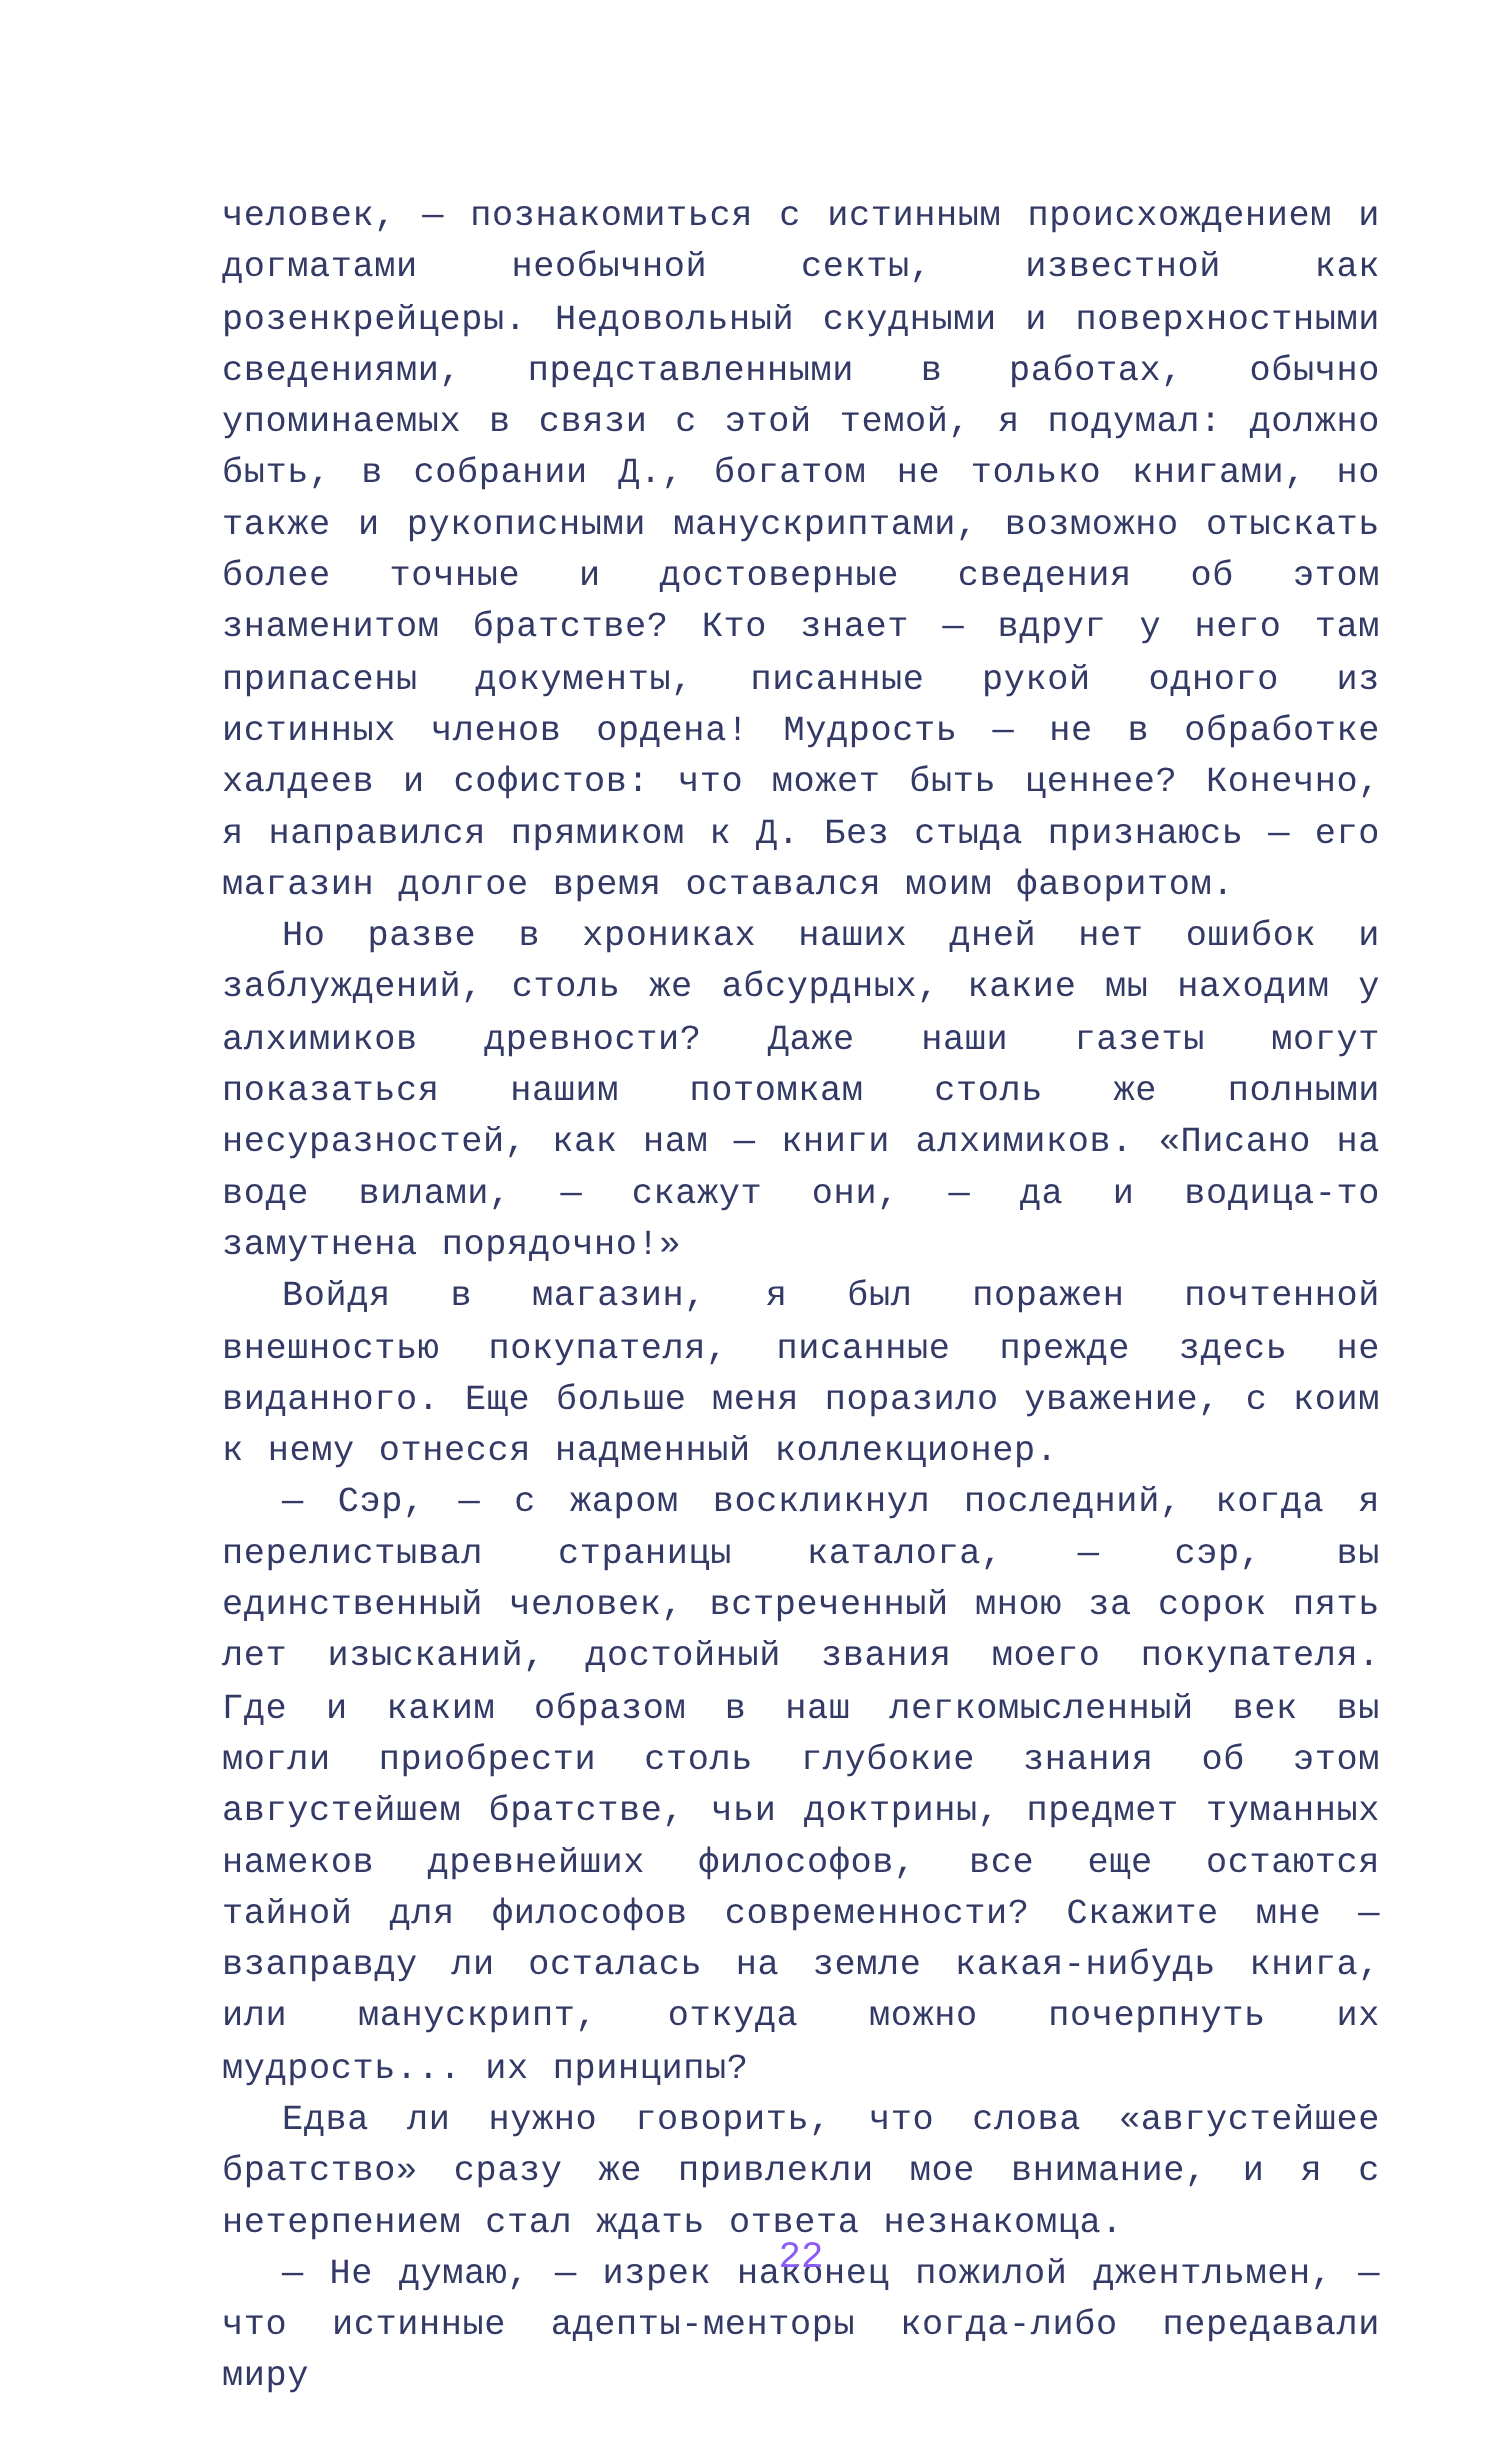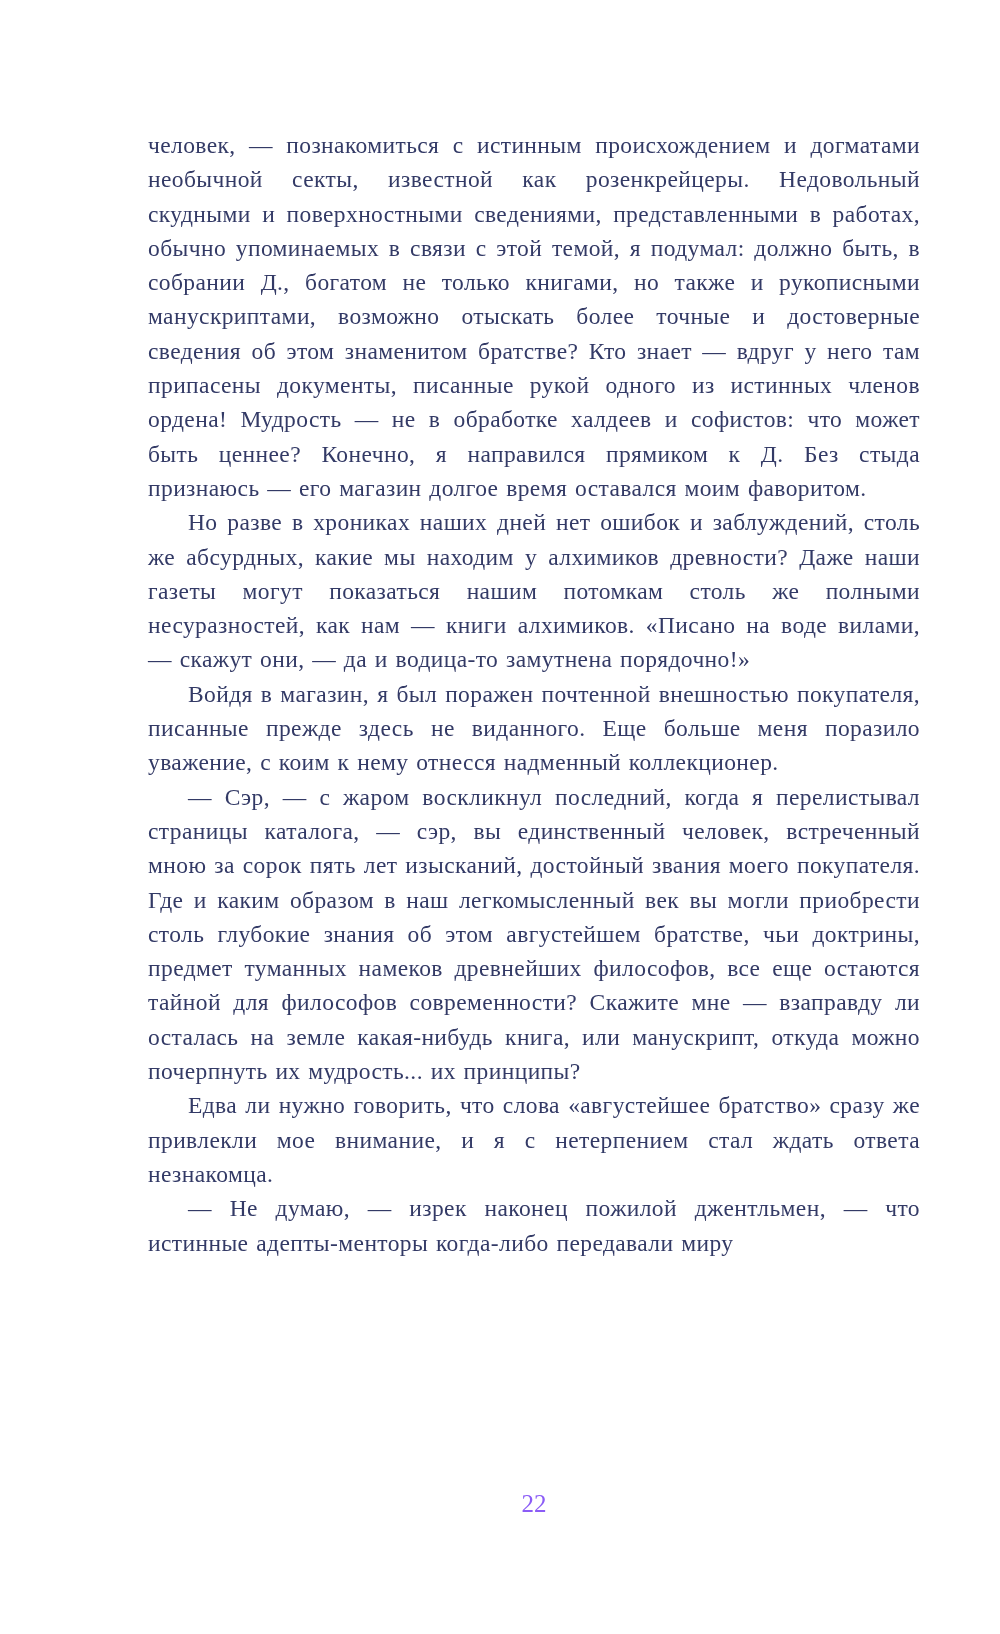--- a/index.html
+++ b/index.html
@@ -1,15 +1,15 @@
 <!DOCTYPE html>
 <html lang="ru"><head>
 <meta charset="utf-8">
 <style>
-  * { box-sizing: border-box; }
+  * { box-sizing: border-box; font-family: Liberation Mono, monospace; }
   html, body {
     margin: 0;
     padding: 0;
     background: #ffffff;
   }
   body {
     width: 1000px;
     height: 1634px;
     font-family: "Liberation Serif", "DejaVu Serif", serif;
   }

